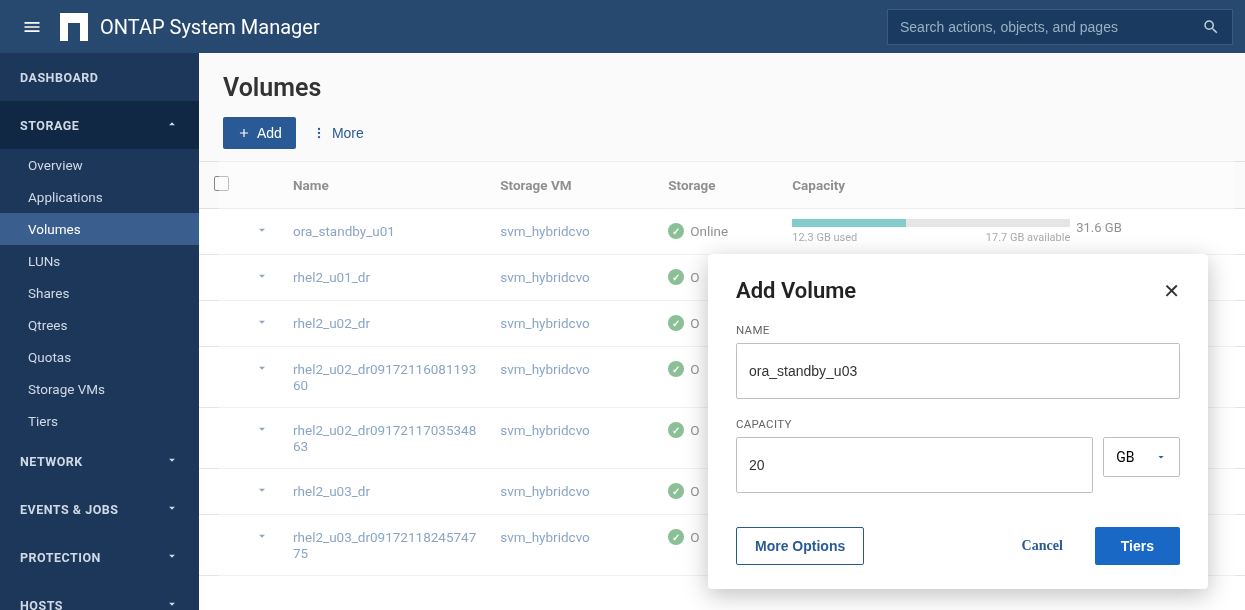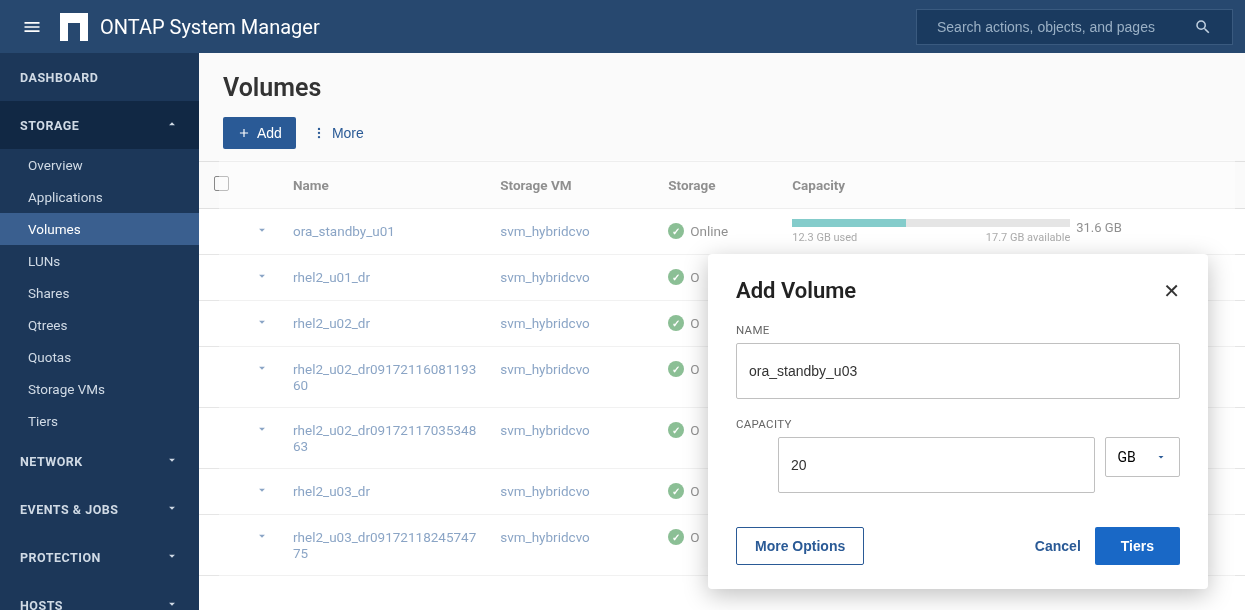--- a/index.html
+++ b/index.html
@@ -6,21 +6,21 @@
 body { font-family: -apple-system, BlinkMacSystemFont, "Segoe UI", Roboto, Arial, sans-serif; background: #fff; width: 1245px; height: 610px; overflow: hidden; position: relative; }
 
 
 .header { background: #27486f; height: 53px; display: flex; align-items: center; padding: 0 12px; }
 .hamburger { width: 40px; height: 40px; display: flex; align-items: center; justify-content: center; cursor: pointer; }
 .hamburger svg { fill: #fff; }
 .brand-logo { width: 28px; height: 28px; background: #fff; margin-left: 8px; display: flex; align-items: flex-end; justify-content: center; }
 .brand-logo-inner { width: 12px; height: 18px; background: #27486f; }
 .brand-title { color: #fff; font-size: 20px; font-weight: 400; margin-left: 12px; }
 .header-spacer { flex: 1; }
-.search-box { background: #1a3a5f; border: 1px solid #3a5a7f; width: 317px; height: 36px; display: flex; align-items: center; padding: 0 20px; }
+.search-box { background: #1a3a5f; border: 1px solid #3a5a7f; width: 346px; height: 36px; display: flex; align-items: center; padding: 0 12px; }
 .search-input { background: transparent; border: none; color: #c0d0e0; font-size: 14px; flex: 1; outline: none; }
 .search-input::placeholder { color: #9ab0c5; }
 .search-icon { fill: #c0d0e0; }
 
 
 .sidebar { position: absolute; top: 53px; left: 0; width: 199px; height: calc(610px - 53px); background: #1c3759; color: #d0dae5; font-size: 13px; }
 .sidebar-section { height: 48px; display: flex; align-items: center; padding: 0 20px; font-weight: 700; letter-spacing: 0.5px; font-size: 12.5px; }
 .sidebar-section.selected { background: #112844; }
 .sidebar-section .chevron { margin-left: auto; }
 .sidebar-item { height: 32px; display: flex; align-items: center; padding: 0 28px; font-size: 13.5px; cursor: pointer; }
@@ -61,26 +61,26 @@
 
 .overlay { position: absolute; top: 160px; left: 219px; width: 1016px; height: 440px; background: rgba(255,255,255,0.45); pointer-events: none; }
 
 
 .dialog { position: absolute; top: 254px; left: 708px; width: 500px; background: #fff; border-radius: 4px; box-shadow: 0 6px 24px rgba(0,0,0,0.25); padding: 24px 28px; z-index: 100; }
 .dialog-header { display: flex; align-items: center; justify-content: space-between; margin-bottom: 20px; }
 .dialog-title { font-size: 22px; font-weight: 600; color: #222; }
 .dialog-close { cursor: pointer; font-size: 20px; color: #333; }
 .field-label { font-size: 11.5px; font-weight: 400; color: #666; margin-bottom: 6px; letter-spacing: 0.3px; }
 .dialog input[type="text"] { width: 100%; height: 56px; border: 1px solid #c0c0c0; border-radius: 2px; padding: 0 12px; font-size: 14px; color: #333; }
-.cap-row-inputs { display: flex; gap: 10px; margin-left: 42px; }
+.cap-row-inputs { display: flex; gap: 10px; }
 .cap-value { width: 80px; height: 40px; border: 1px solid #c0c0c0; border-radius: 2px; padding: 0 12px; font-size: 14px; }
 .cap-unit { width: 90px; height: 40px; border: 1px solid #c0c0c0; border-radius: 2px; padding: 0 12px; font-size: 14px; display: flex; align-items: center; justify-content: space-between; cursor: pointer; }
 .dialog-actions { display: flex; align-items: center; margin-top: 34px; }
 .btn-outline { border: 1.5px solid #2a5a96; background: #fff; color: #2a5a96; height: 38px; padding: 0 18px; font-size: 14px; font-weight: 600; border-radius: 2px; cursor: pointer; }
-.btn-cancel { border: none; background: transparent; color: #2a5a96; font-size: 14px; font-weight: 600; cursor: pointer; margin-left: auto; margin-right: 14px; }
+.btn-cancel { border: none; background: transparent; color: #2a5a96; font-size: 14px; font-weight: 600; cursor: pointer; margin-left: auto; margin-right: 32px; font-family: Liberation Serif, serif; }
 .btn-save { border: none; background: #1968c6; color: #fff; height: 38px; padding: 0 26px; font-size: 14px; font-weight: 600; border-radius: 2px; cursor: pointer; }
 .mb18 { margin-bottom: 18px; }
 </style>
 </head>
 <body>
 
 <div class="header">
   <div class="hamburger">
     <svg width="20" height="20" viewBox="0 0 24 24">
         <path d="M3 6h18v2H3zM3 11h18v2H3zM3 16h18v2H3z"></path>

